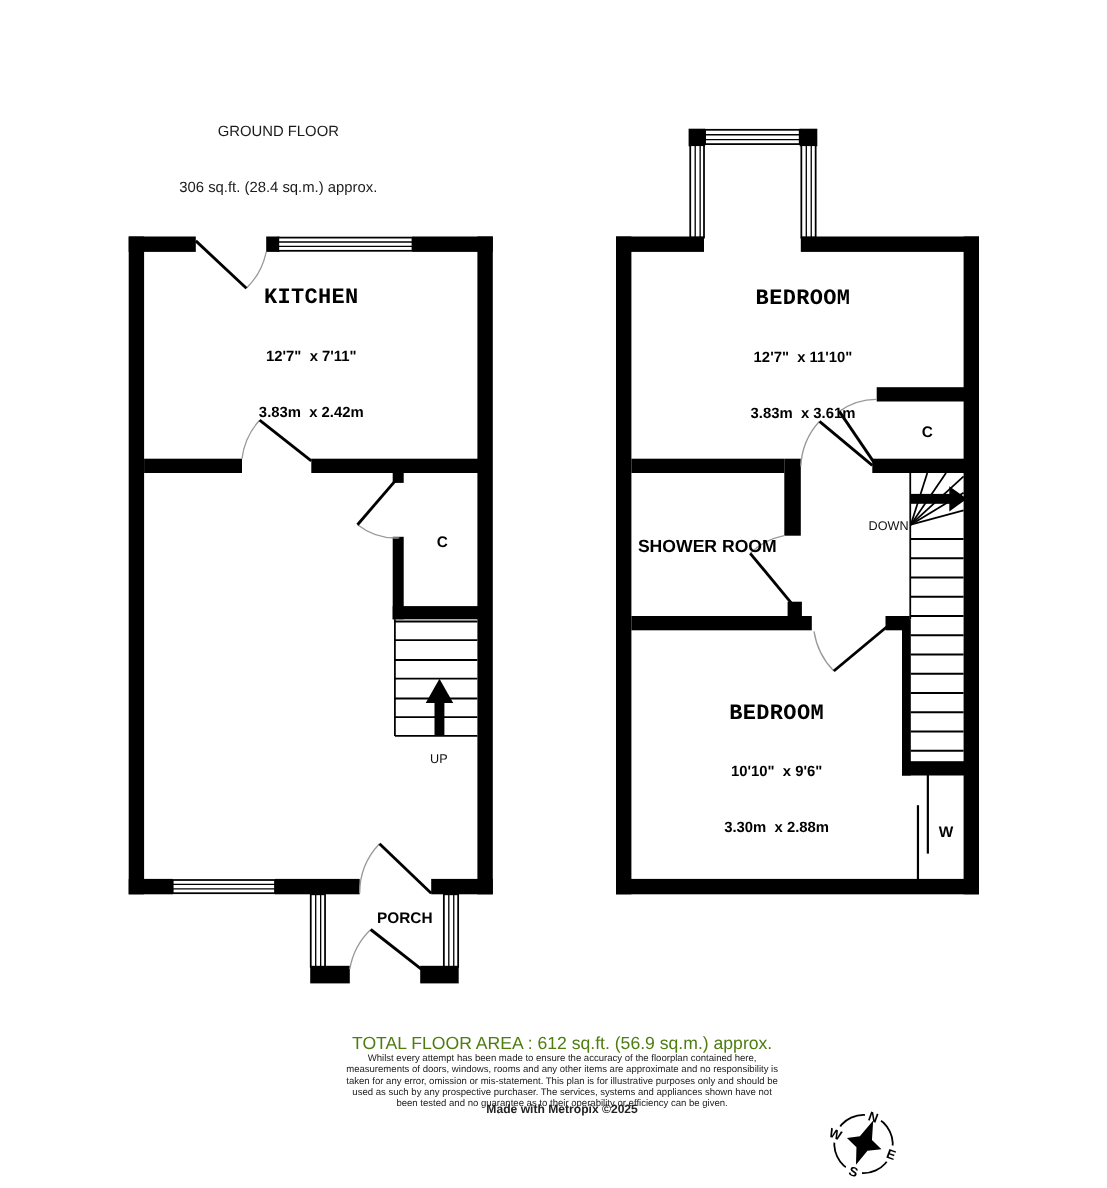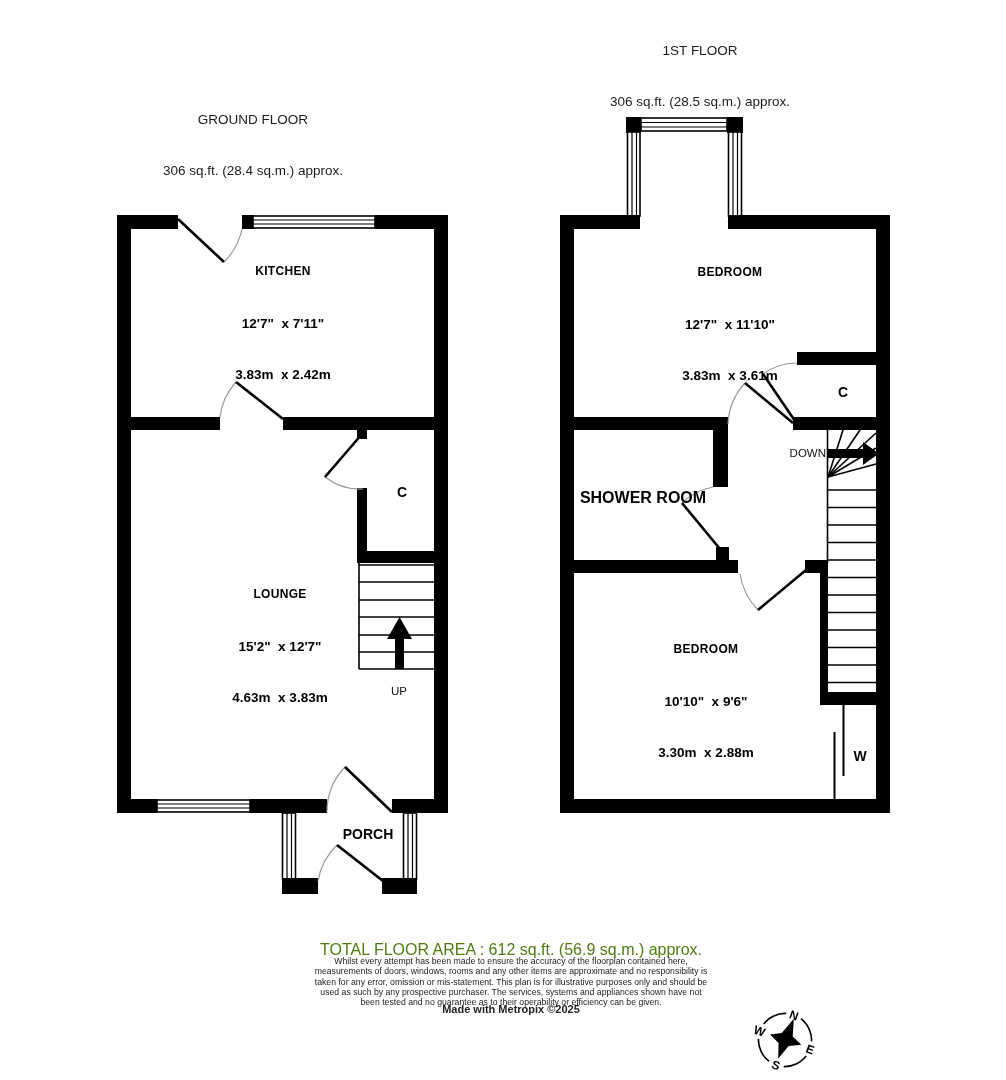--- a/index.html
+++ b/index.html
@@ -1,21 +1,21 @@
 <!DOCTYPE html>
 <html><head>
 <meta charset="utf-8">
 <style>
   html,body{margin:0;padding:0;background:#fff;}
   #canvas{position:relative;width:1006px;height:1080px;background:#fff;
           font-family:"Liberation Sans",sans-serif;color:#000;overflow:hidden;}
   #plan-svg{position:absolute;left:0;top:0;}
   .label{position:absolute;transform:translate(-50%,-50%);text-align:center;white-space:pre;color:#000;}
   .floor-header div{font-size:13.5px;line-height:14.5px;color:#1b1b1b;}
-  .room-name{font-size:12px;font-weight:bold;line-height:15.5px;letter-spacing:.3px;}
+  .room-name{font-size:20px;font-weight:bold;line-height:15.5px;letter-spacing:.3px;font-family:Liberation Mono, monospace;}
   .room-dim{font-size:13.5px;font-weight:bold;line-height:15.5px;}
   .tag-label{font-size:14px;font-weight:bold;}
   .stair-label{font-size:11.5px;color:#111;}
   .footer-total{font-size:16px;color:#4d7c0f;}
   .disclaimer{font-size:8.7px;line-height:10.3px;white-space:normal;width:398px;color:#222;}
   .credit{font-size:11px;color:#222;font-weight:bold;}
 </style>
 </head>
 <body>
 
@@ -206,36 +206,27 @@
       <text x="0" y="31" text-anchor="middle" font-size="12" font-weight="bold">S</text>
       <text x="-27" y="4.5" text-anchor="middle" font-size="12" font-weight="bold">W</text>
     </g>
   </svg>
 
   <div class="label floor-header" style="left:253px;top:145px;">
     <div>GROUND FLOOR</div>
     <div>306 sq.ft. (28.4 sq.m.) approx.</div>
   </div>
 
-  <div class="label floor-header" style="left:700px;top:76px;">
-    <div>1ST FLOOR</div>
-    <div>306 sq.ft. (28.5 sq.m.) approx.</div>
-  </div>
 
   <div class="label" style="left:283px;top:323px;">
     <div class="room-name">KITCHEN</div>
     <div class="room-dim">12'7"  x 7'11"</div>
     <div class="room-dim">3.83m  x 2.42m</div>
   </div>
 
-  <div class="label" style="left:280px;top:646px;">
-    <div class="room-name">LOUNGE</div>
-    <div class="room-dim">15'2"  x 12'7"</div>
-    <div class="room-dim">4.63m  x 3.83m</div>
-  </div>
 
   <div class="label tag-label" style="left:402px;top:492px;">C</div>
 
   <div class="label stair-label" style="left:399px;top:691px;text-align:center;">UP</div>
 
   <div class="label tag-label" style="left:368px;top:834px;">PORCH</div>
 
   <div class="label" style="left:730px;top:324px;">
     <div class="room-name">BEDROOM</div>
     <div class="room-dim">12'7"  x 11'10"</div>
@@ -245,21 +236,21 @@
   <div class="label" style="left:706px;top:701px;">
     <div class="room-name">BEDROOM</div>
     <div class="room-dim">10'10"  x 9'6"</div>
     <div class="room-dim">3.30m  x 2.88m</div>
   </div>
 
   <div class="label tag-label" style="left:643px;top:498px;font-size:16px;">SHOWER ROOM</div>
 
   <div class="label tag-label" style="left:843px;top:392px;">C</div>
 
-  <div class="label stair-label" style="left:826px;top:453px;transform:translate(-100%,-50%);padding-left:44px;">DOWN</div>
+  <div class="label stair-label" style="left:826px;top:479px;transform:translate(-100%,-50%);padding-left:44px;">DOWN</div>
 
   <div class="label tag-label" style="left:860px;top:756px;">W</div>
 
   <div class="label footer-total" style="left:511px;top:950px;">TOTAL FLOOR AREA : 612 sq.ft. (56.9 sq.m.) approx.</div>
 
   <div class="label disclaimer" style="left:511px;top:982px;">Whilst every attempt has been made to ensure the accuracy of the floorplan contained here, measurements of doors, windows, rooms and any other items are approximate and no responsibility is taken for any error, omission or mis-statement. This plan is for illustrative purposes only and should be used as such by any prospective purchaser. The services, systems and appliances shown have not been tested and no guarantee as to their operability or efficiency can be given.</div>
 
   <div class="label credit" style="left:511px;top:1009px;">Made with Metropix ©2025</div>
 </div>
 

